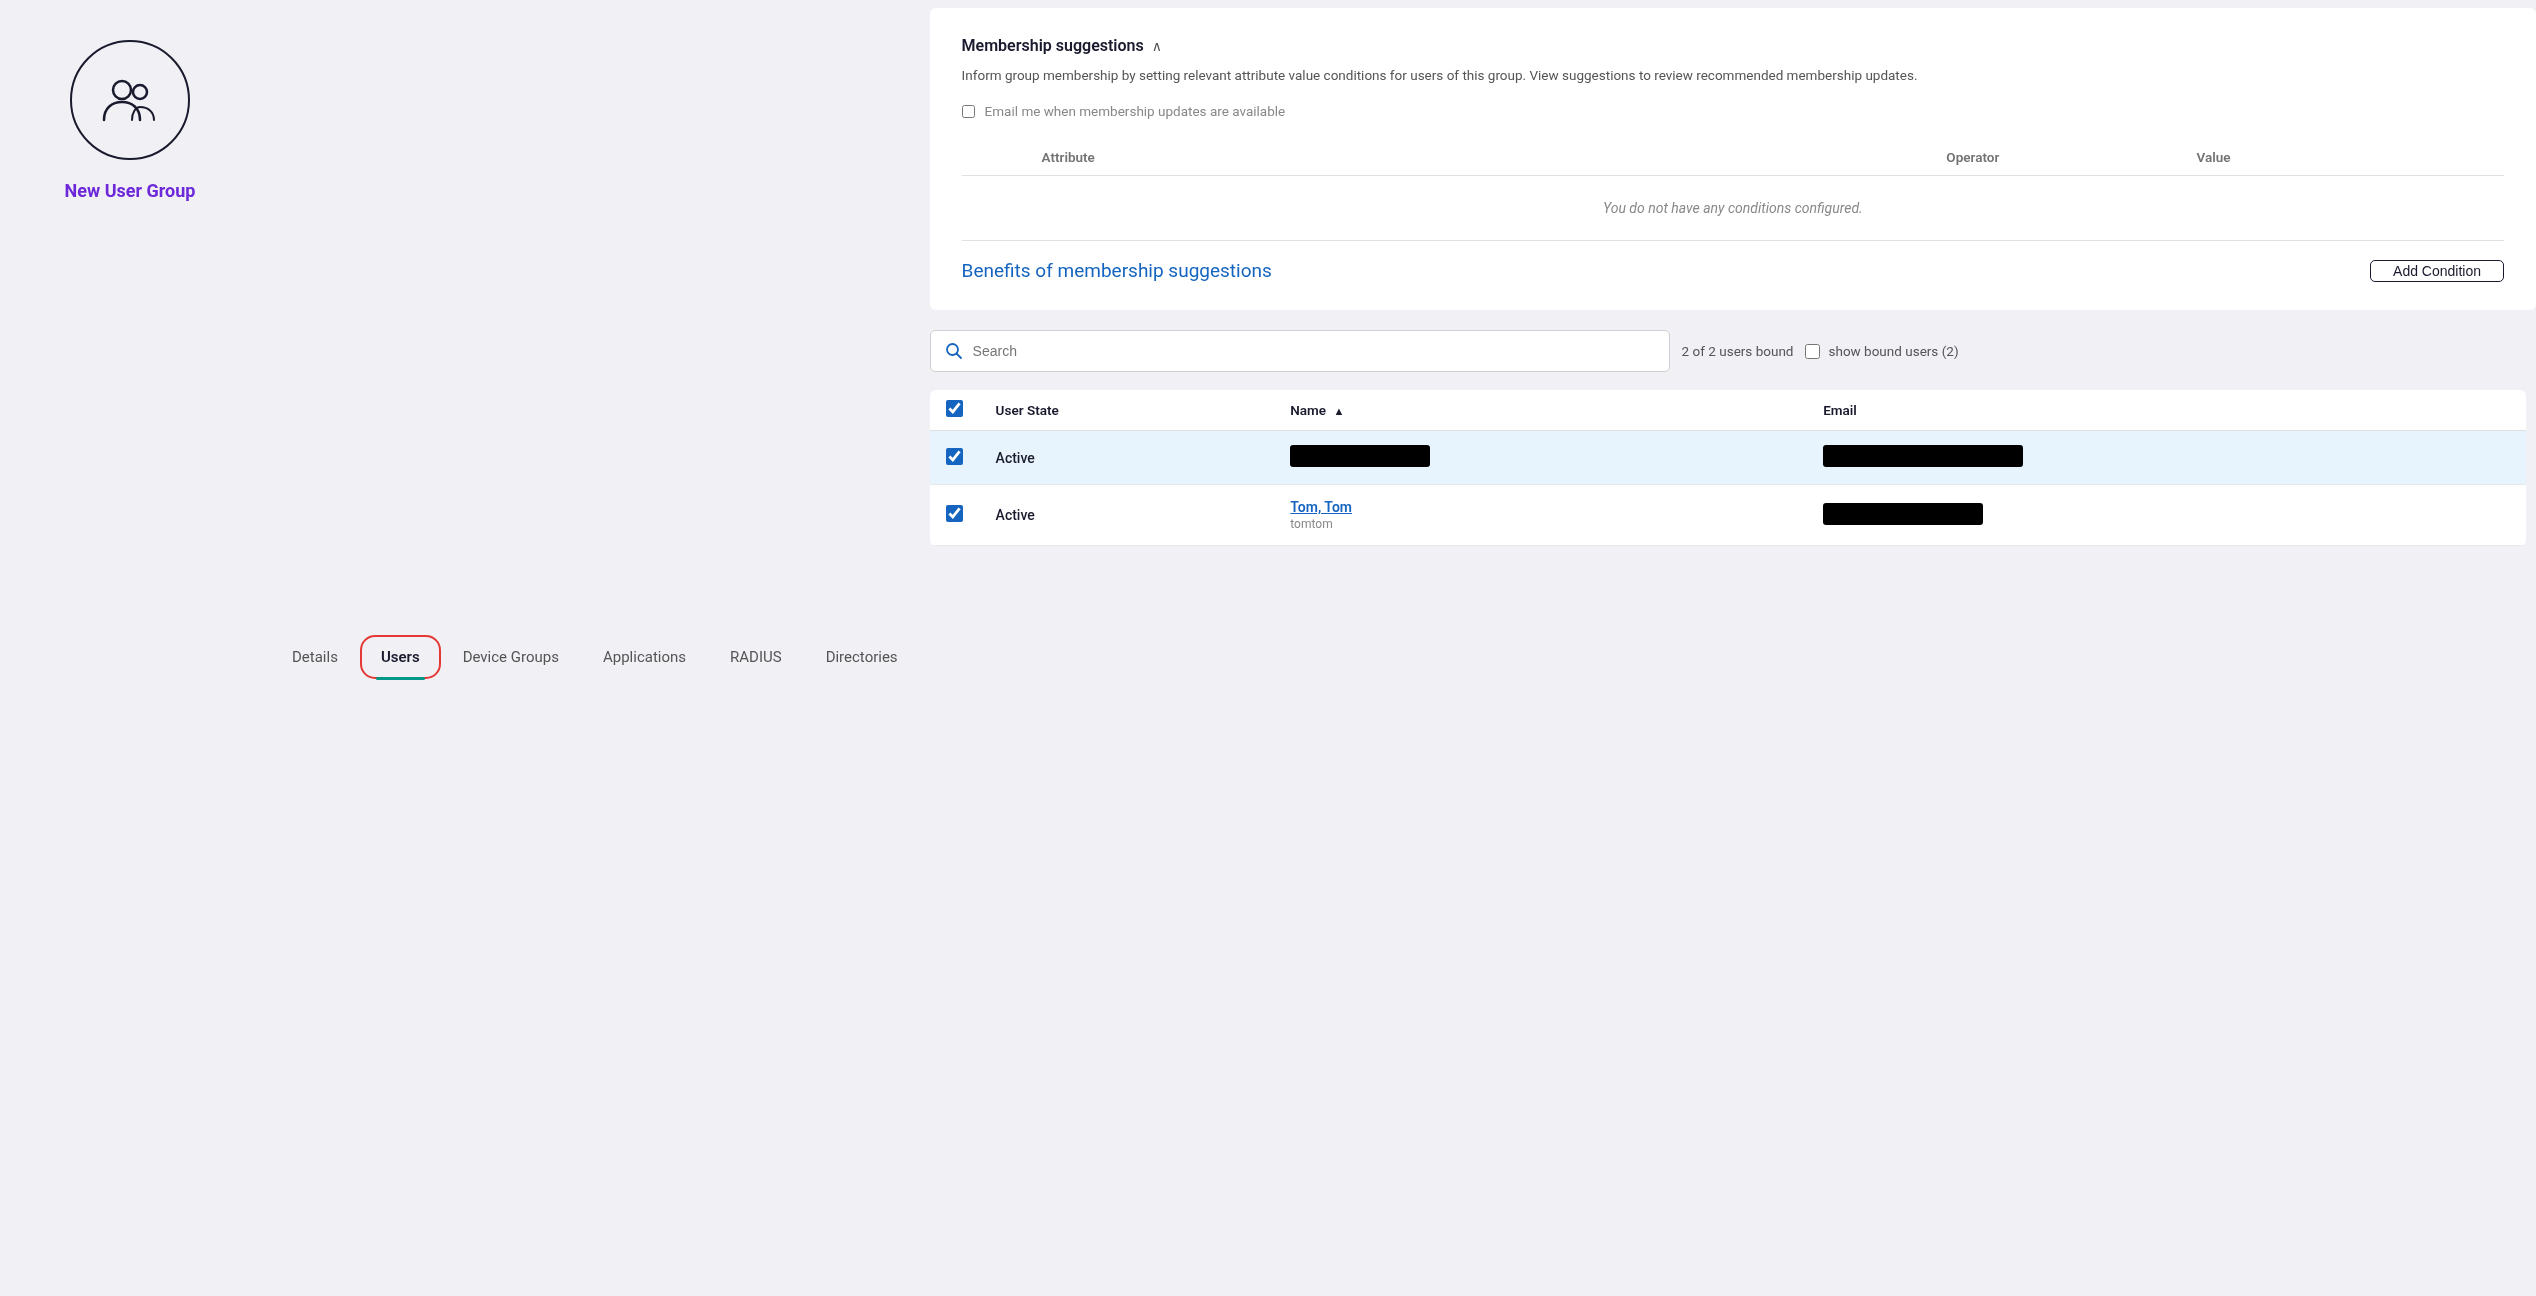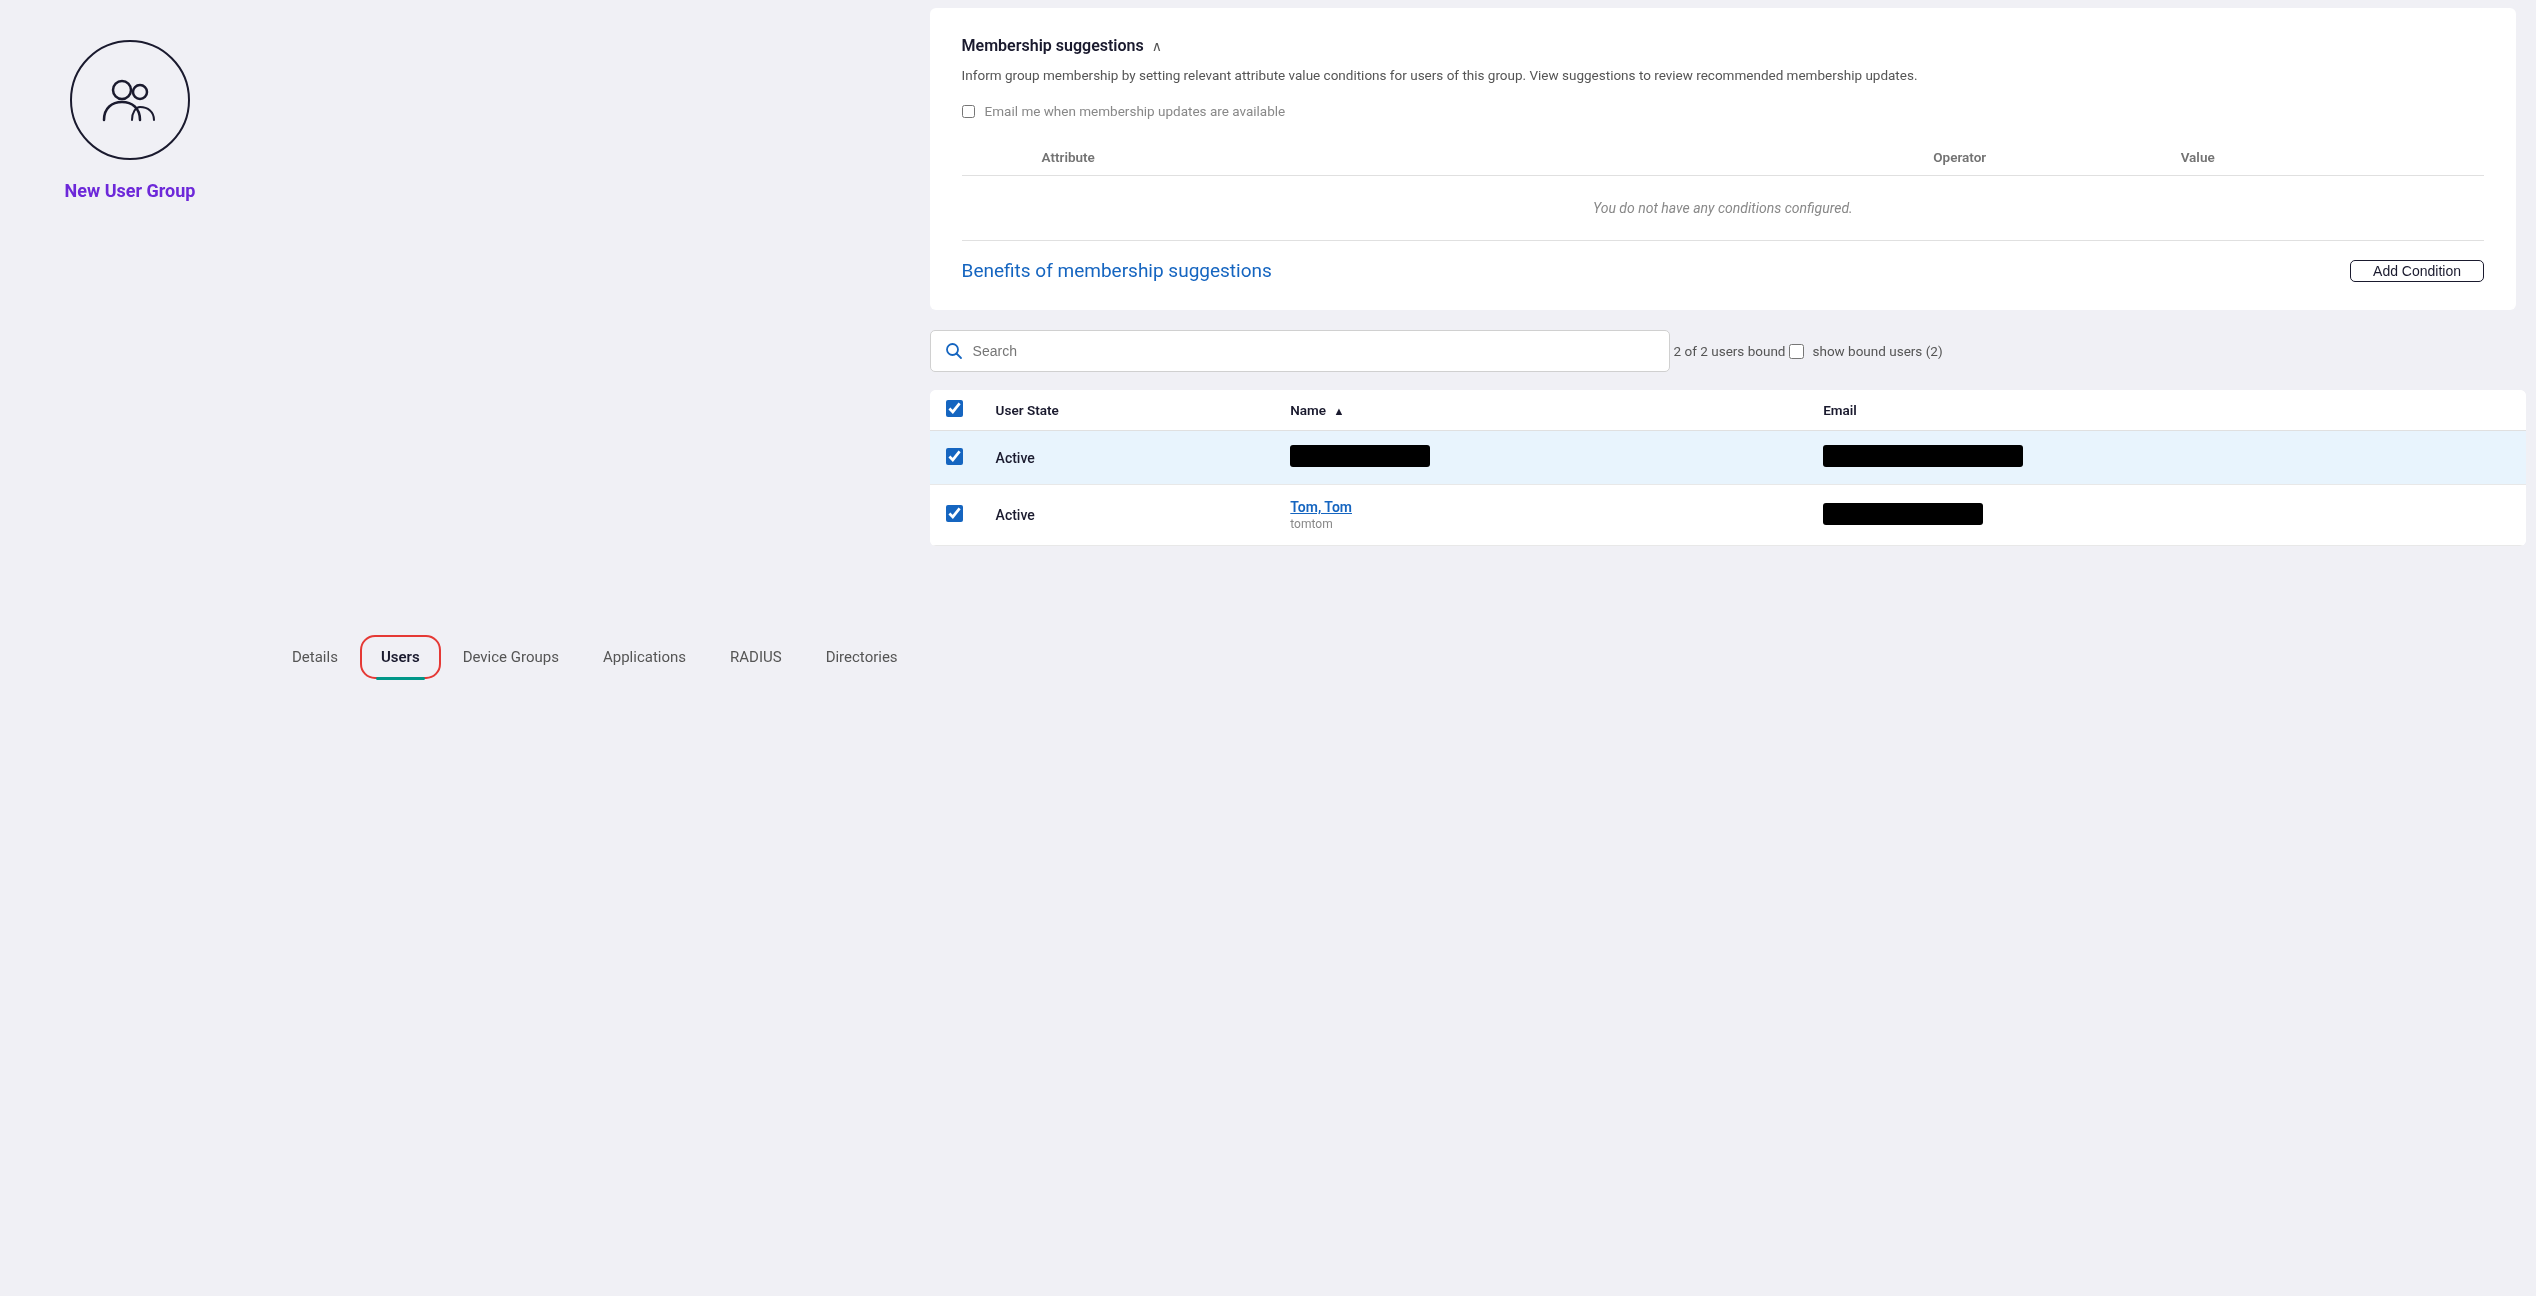--- a/index.html
+++ b/index.html
@@ -90,21 +90,21 @@
     
     .content-area {
       flex: 1;
       padding: 0 0 40px 0;
       margin-top: 8px;
     }
     
     .card {
       background: #ffffff;
       border-radius: 6px;
-      margin: 0 20px 20px 0;
+      margin: 0 0 20px 0;
       padding: 28px 32px;
     }
     
     .section-header {
       display: flex;
       align-items: center;
       gap: 8px;
       margin-bottom: 10px;
     }
     .section-title {
@@ -183,21 +183,21 @@
     }
     .users-section-title {
       font-size: 15px;
       font-weight: 600;
       color: #1a1a2e;
       margin-bottom: 14px;
     }
     .search-and-info {
       display: flex;
       align-items: center;
-      gap: 4px;
+      gap: 12px;
       margin-bottom: 18px;
     }
     .search-box {
       flex: 1;
       max-width: 740px;
       display: flex;
       align-items: center;
       border: 1.5px solid #d0d0d0;
       border-radius: 5px;
       background: #fff;

